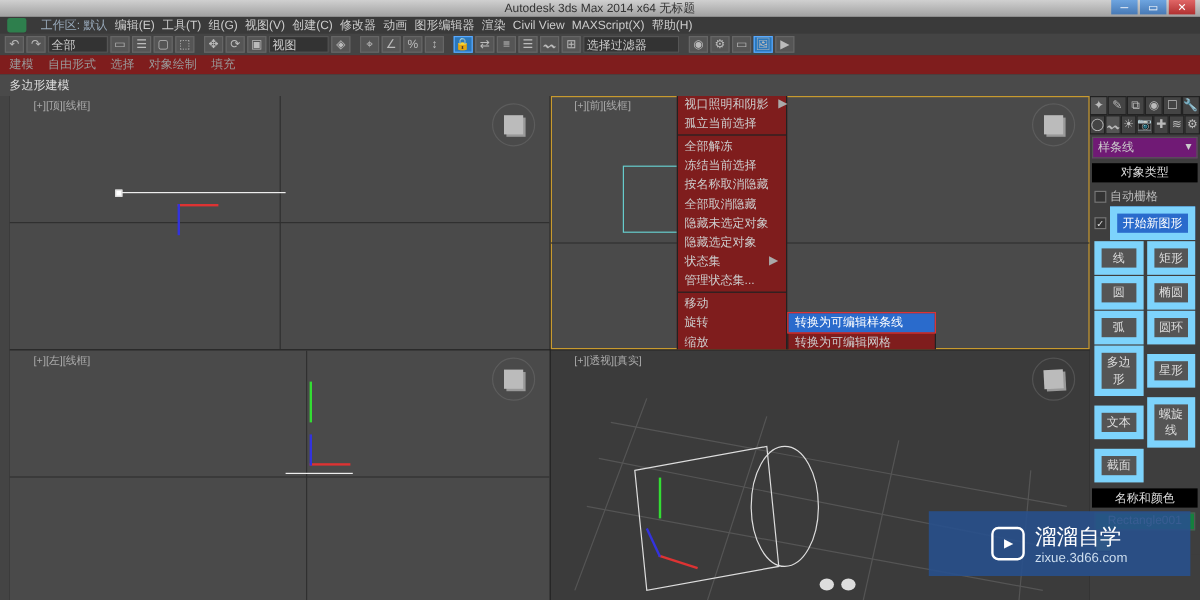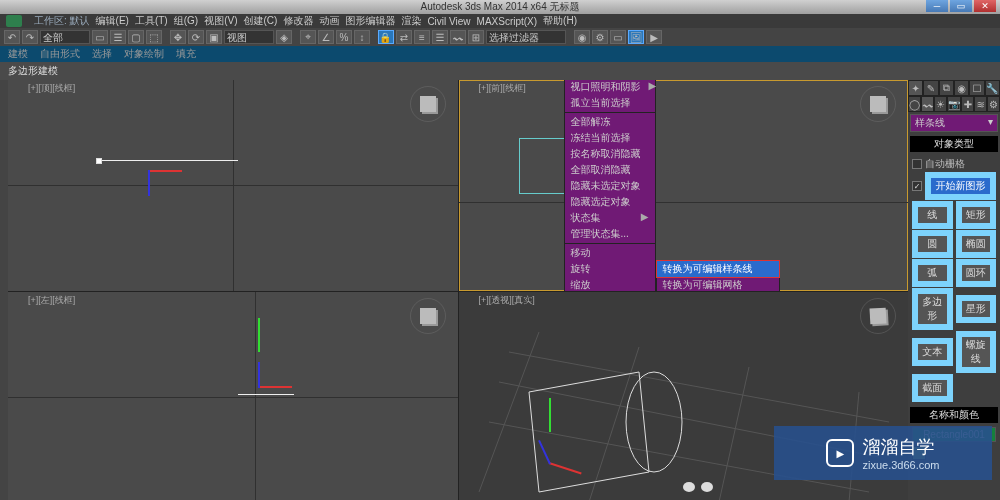--- a/index.html
+++ b/index.html
@@ -17,21 +17,21 @@
 .menubar .first-btn { width: 16px; height: 12px; background: #2e7f4d; border-radius: 2px;}
 .menubar span { font-size: 10px; }
 .menubar .wk { color: #9ab; margin-left: 6px; }
 
 .toolbar { background: #444; height: 18px; display: flex; align-items: center; gap: 2px; padding: 0 4px; }
 .tbtn { width: 16px; height: 14px; background: #555; border: 1px solid #666; display:flex; align-items:center; justify-content:center; }
 .tbtn.active { background: #2a77bb; border-color: #5aaaff; }
 .tsep { width: 4px; }
 .tselect { height: 14px; background: #333; border: 1px solid #555; color: #ccc; font-size: 10px; padding: 0 2px; min-width: 50px; }
 
-.subbar { background: #0c4a6e; height: 16px; display: flex; align-items: center; padding: 0 8px; gap: 12px; color: #999; }
+.subbar { background: #7f1d1d; height: 16px; display: flex; align-items: center; padding: 0 8px; gap: 12px; color: #999; }
 .tab-modeling { color: #ddd; padding: 2px 8px; background: #4a4a4a; }
 
 .main { display: flex; height: 422px; }
 .viewports { flex: 1; display: grid; grid-template-columns: 1fr 1fr; grid-template-rows: 1fr 1fr; gap: 1px; background: #222; position: relative; }
 .sidecol { width: 8px; background: #444; }
 .cmdpanel { width: 92px; background: #3e3e3e; display: flex; flex-direction: column; }
 
 .viewport { background: #4a4a4a; position: relative; overflow: hidden; }
 .viewport.active { outline: 1px solid #c89a2f; outline-offset: -1px; }
 .vp-label { position: absolute; top: 2px; left: 20px; color: #aaa; font-size: 9px; z-index: 2; }
@@ -46,21 +46,21 @@
 .gdark { background:#303030 !important; }
 
 .gizmo { position: absolute; z-index: 3; }
 .gizmo .x { position:absolute; width:34px; height:2px; background:#d33; left:0; top:0; }
 .gizmo .y { position:absolute; width:2px; height:34px; background:#3d3; left:0; bottom:0; }
 .gizmo .z { position:absolute; width:2px; height:26px; background:#33d; left:0; top:0; }
 
 .shape-rect { position:absolute; border: 1px solid #ddd; }
 .shape-circle { position:absolute; border: 1px solid #ccc; border-radius: 50%; }
 
-.ctx-menu { position: absolute; background: #701a75; border: 1px solid #222; z-index: 50; min-width: 60px; }
+.ctx-menu { position: absolute; background: #7f1d1d; border: 1px solid #222; z-index: 50; min-width: 60px; }
 .ctx-menu .mi { padding: 1px 6px; color: #ccc; font-size: 10px; white-space: nowrap; display:flex; justify-content:space-between; gap:8px; }
 .ctx-menu .mi.hl { background: #2a6bcc; color: #fff; outline:1px solid #d33; }
 .ctx-menu .mi.sep { height:1px; background:#222; padding:0; margin:1px 0;}
 .ctx-menu .mi .arrow { color:#aaa; }
 
 .panel-tabs { display:flex; background:#333; }
 .panel-tab { flex:1; height:16px; background:#444; border:1px solid #222; display:flex; align-items:center; justify-content:center; }
 .panel-tab.active { background:#555; }
 .panel-section { background:#3e3e3e; }
 .panel-drop { margin:2px; background:#701a75; border:1px solid #555; color:#ccc; padding:1px 4px; display:flex; justify-content:space-between; }

